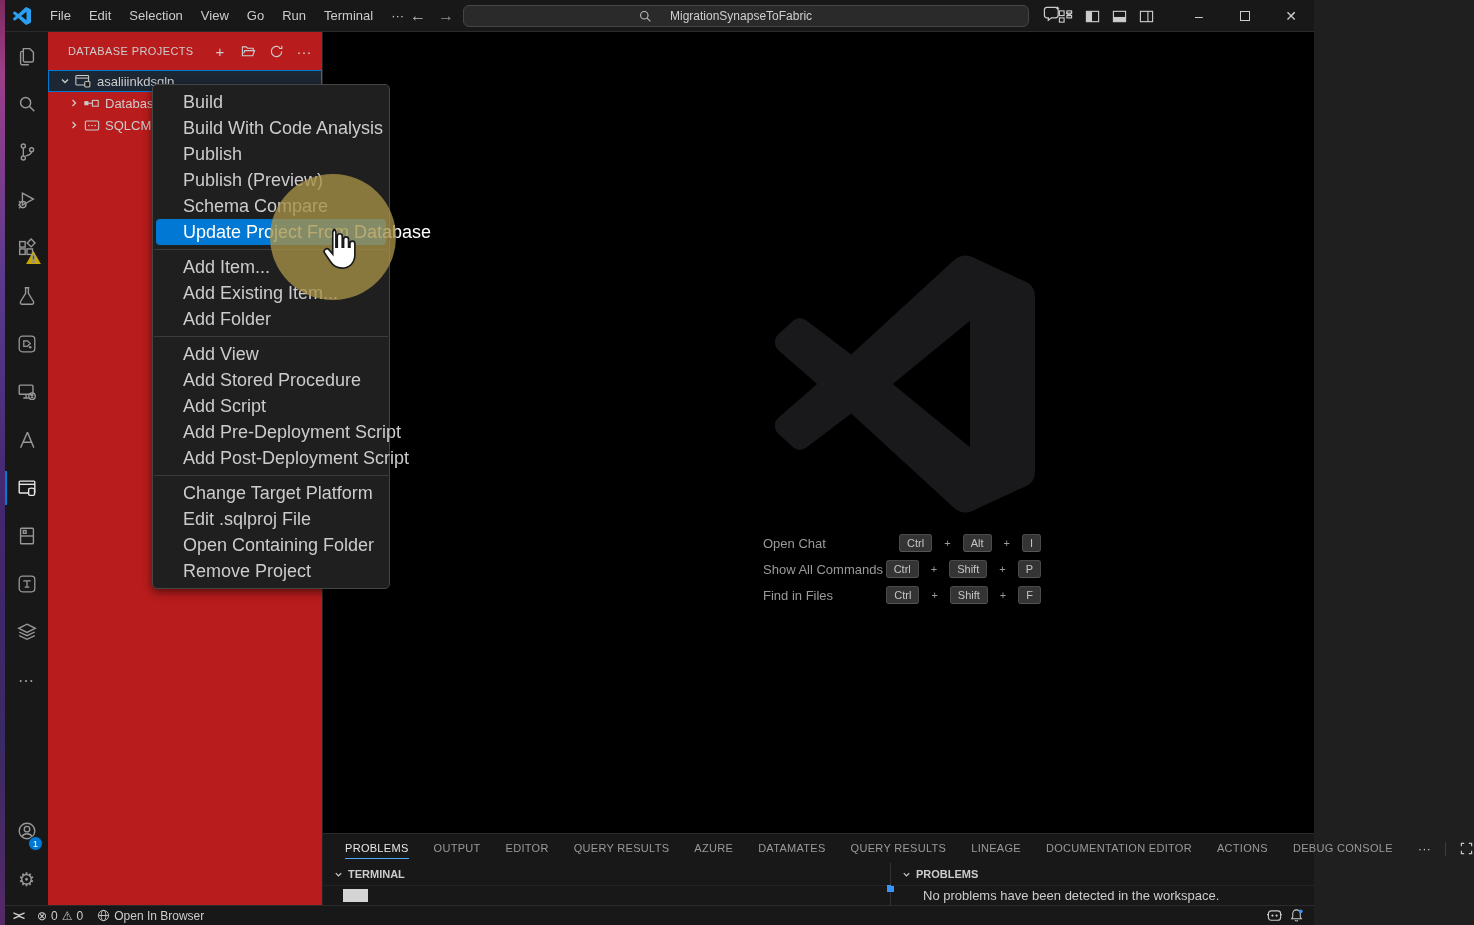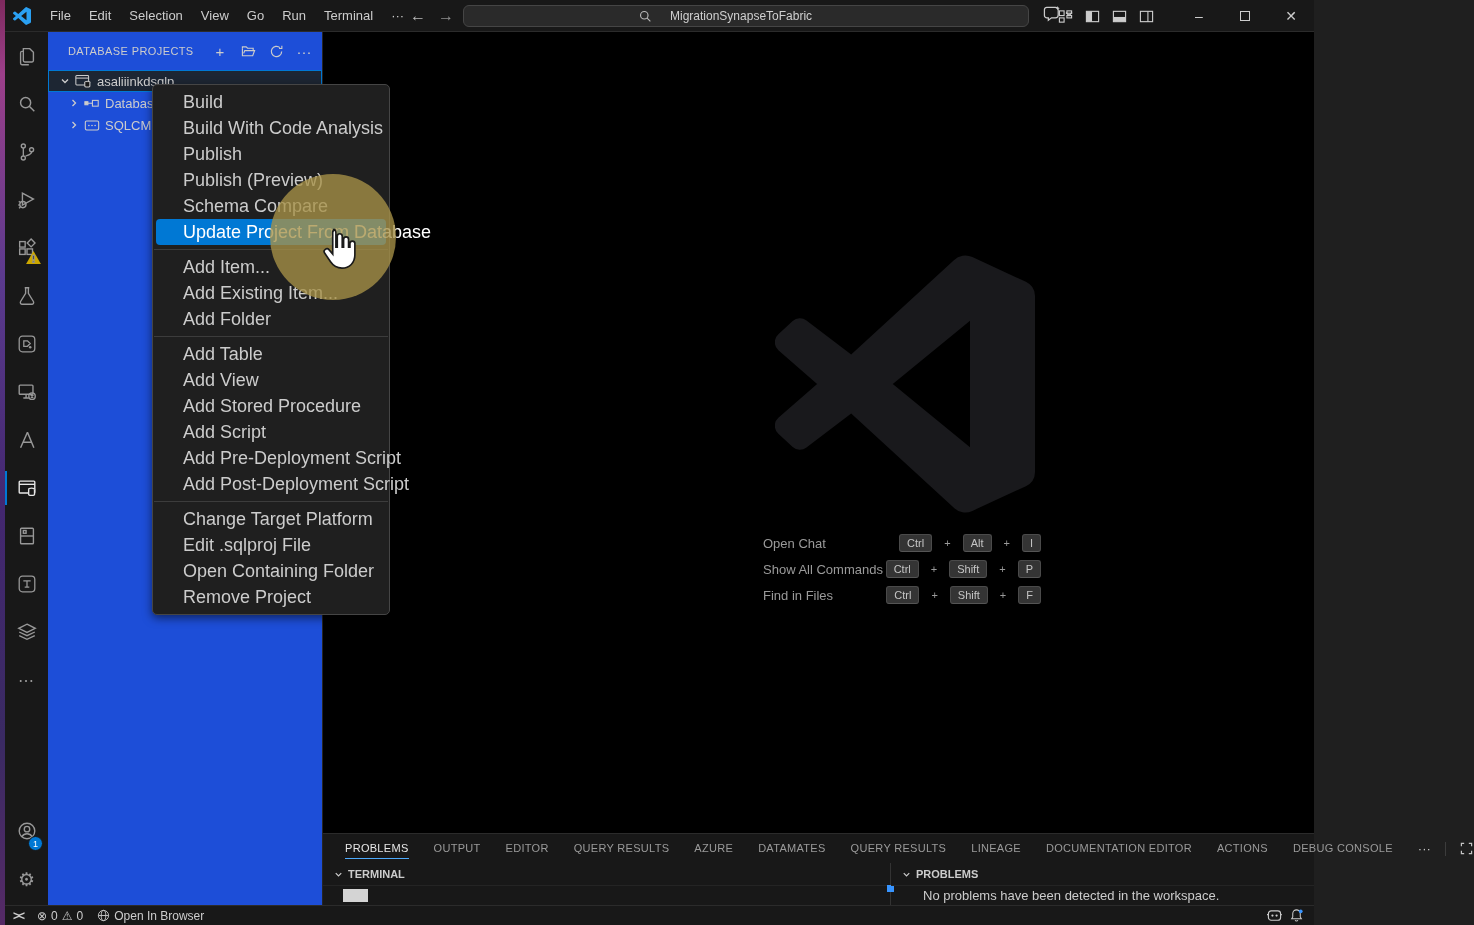--- a/index.html
+++ b/index.html
@@ -35,21 +35,21 @@
   .ab-item.active svg { stroke:#e7e7e7; }
   .ab-item.active::before { content:""; position:absolute; left:0; top:7px; bottom:7px; width:2px; background:#0078d4; }
   .ab-bottom { position:absolute; bottom:2px; left:0; width:43px; }
   .ab-badge-warn { position:absolute; right:7px; bottom:8px; }
   .ab-badge-num { position:absolute; right:5px; bottom:4px; width:15px; height:15px; background:#0078d4; color:#ffffff;
     border-radius:50%; font-size:9px; display:flex; align-items:center; justify-content:center; border:1px solid #181818; }
   .ab-dots { color:#989898; font-size:16px; letter-spacing:1px; }
   .gear { color:#989898; font-size:19px; }
 
   
-  .sidebar { position:absolute; left:48px; top:32px; width:275px; bottom:20px; background:#1d4ed8; border-right:1px solid #252525; }
+  .sidebar { position:absolute; left:48px; top:32px; width:275px; bottom:20px; background:#b91c1c; border-right:1px solid #252525; }
   .sb-header { height:38px; display:flex; align-items:center; padding:0 8px 0 20px; }
   .sb-title { font-size:11px; color:#cccccc; letter-spacing:0.4px; flex:1; }
   .sb-actions { display:flex; align-items:center; gap:8px; }
   .sb-act { width:20px; height:20px; display:flex; align-items:center; justify-content:center; color:#cccccc; font-size:15px; border-radius:4px; }
   .tree-row { height:22px; display:flex; align-items:center; font-size:13px; color:#cccccc; }
   .tree-row.selected { border:1px solid #0078d4; background:#1d2633; }
   .tree-indent1 { padding-left:10px; }
   .tree-indent2 { padding-left:20px; }
   .tree-ico { display:flex; align-items:center; margin:0 5px 0 4px; }
 
@@ -480,21 +480,20 @@
     <div class="cm-item">Build With Code Analysis</div>
     <div class="cm-item">Publish</div>
     <div class="cm-item">Publish (Preview)</div>
     <div class="cm-item">Schema Compare</div>
     <div class="cm-item highlight">Update Project From Database</div>
     <div class="cm-sep"></div>
     <div class="cm-item">Add Item...</div>
     <div class="cm-item">Add Existing Item...</div>
     <div class="cm-item">Add Folder</div>
     <div class="cm-sep"></div>
-    <div class="cm-item">Add Table</div>
     <div class="cm-item">Add View</div>
     <div class="cm-item">Add Stored Procedure</div>
     <div class="cm-item">Add Script</div>
     <div class="cm-item">Add Pre-Deployment Script</div>
     <div class="cm-item">Add Post-Deployment Script</div>
     <div class="cm-sep"></div>
     <div class="cm-item">Change Target Platform</div>
     <div class="cm-item">Edit .sqlproj File</div>
     <div class="cm-item">Open Containing Folder</div>
     <div class="cm-item">Remove Project</div>

